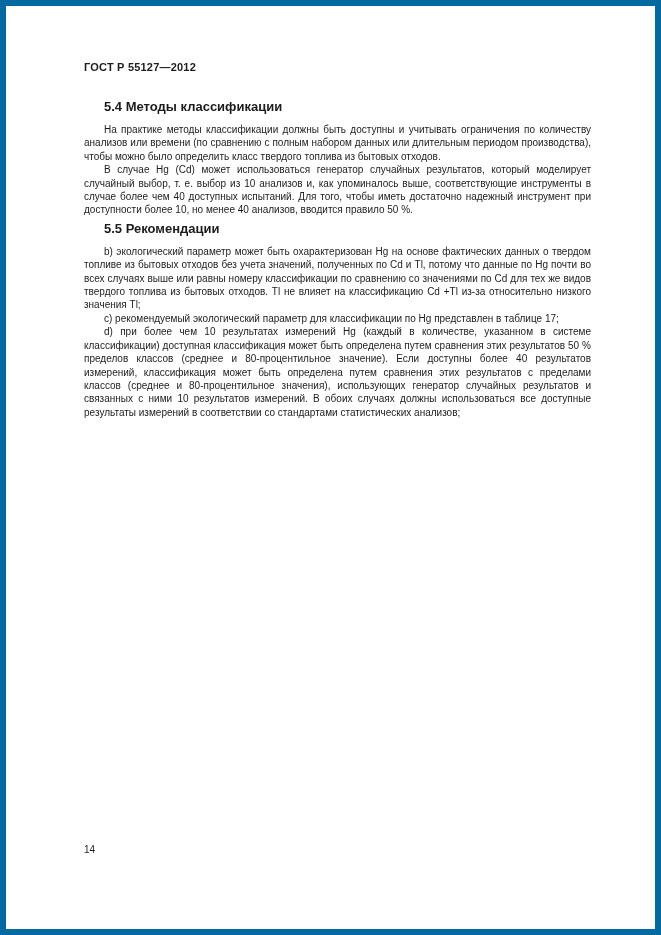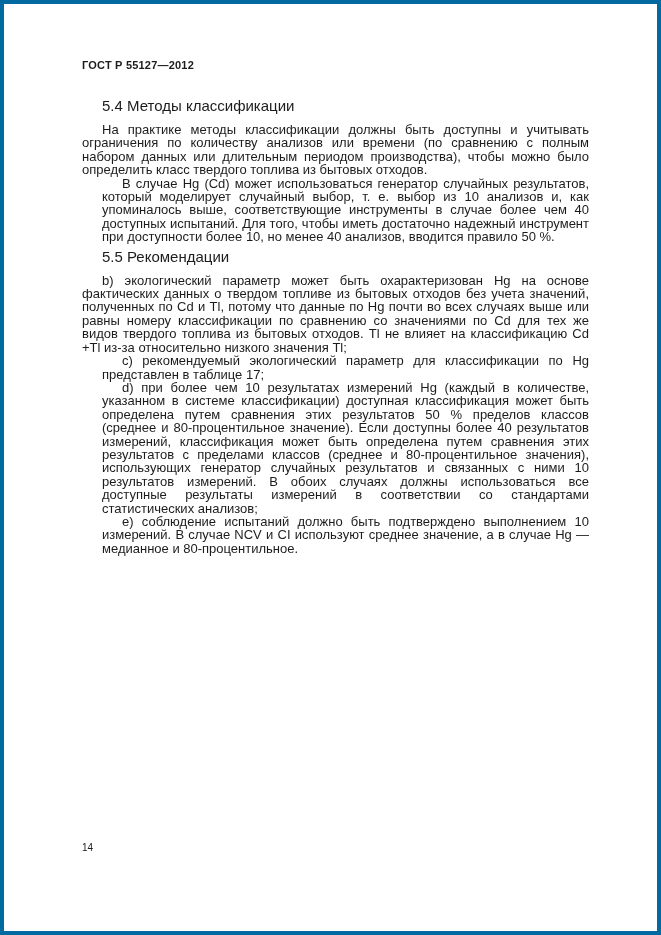--- a/index.html
+++ b/index.html
@@ -6,57 +6,56 @@
     margin: 0;
     padding: 0;
     background: #e8e8e8;
   }
   .page {
     position: relative;
     width: 661px;
     height: 935px;
     margin: 0 auto;
     background: #ffffff;
-    border: 4px solid #0369a1;
+    border: 6px solid #0369a1;
     box-sizing: border-box;
     font-family: "Liberation Sans", sans-serif;
     color: #1c1c1c;
     overflow: hidden;
     padding-left: 6px;
   }
   .content {
     position: absolute;
     left: 78px;
     top: 55px;
     width: 507px;
   }
   .doc-header {
     font-size: 11px;
     font-weight: bold;
     letter-spacing: 0.2px;
     margin-bottom: 26px;
   }
   .section-heading {
-    font-size: 15px;
-    font-weight: normal;
+    font-size: 13px;
+    font-weight: bold;
     margin: 0 0 9px 0;
     text-indent: 20px;
   }
   .section-heading.second {
   }
   p.para {
-    font-size: 13px;
+    font-size: 10px;
     line-height: 13.4px;
     margin: 0;
     text-align: justify;
     text-indent: 20px;
   }
   p.para + p.para {
     margin-top: 0px;
-    margin-left: 20px;
   }
   .section-body {
     margin-bottom: 4px;
   }
   .page-number {
     position: absolute;
     left: 78px;
     top: 838px;
     font-size: 10px;
     color: #1c1c1c;
@@ -76,19 +75,18 @@
       <p class="para">На практике методы классификации должны быть доступны и учитывать ограничения по количеству анализов или времени (по сравнению с полным набором данных или длительным периодом производства), чтобы можно было определить класс твердого топлива из бытовых отходов.</p>
       <p class="para">В случае Hg (Cd) может использоваться генератор случайных результатов, который моделирует случайный выбор, т. е. выбор из 10 анализов и, как упоминалось выше, соответствующие инструменты в случае более чем 40 доступных испытаний. Для того, чтобы иметь достаточно надежный инструмент при доступности более 10, но менее 40 анализов, вводится правило 50 %.</p>
     </div>
 
     <h3 class="section-heading second">5.5 Рекомендации</h3>
 
     <div class="section-body">
       <p class="para">b) экологический параметр может быть охарактеризован Hg на основе фактических данных о твердом топливе из бытовых отходов без учета значений, полученных по Cd и Tl, потому что данные по Hg почти во всех случаях выше или равны номеру классификации по сравнению со значениями по Cd для тех же видов твердого топлива из бытовых отходов. Tl не влияет на классификацию Cd +Tl из-за относительно низкого значения Tl;</p>
       <p class="para">c) рекомендуемый экологический параметр для классификации по Hg представлен в таблице 17;</p>
       <p class="para">d) при более чем 10 результатах измерений Hg (каждый в количестве, указанном в системе классификации) доступная классификация может быть определена путем сравнения этих результатов 50 % пределов классов (среднее и 80-процентильное значение). Если доступны более 40 результатов измерений, классификация может быть определена путем сравнения этих результатов с пределами классов (среднее и 80-процентильное значения), использующих генератор случайных результатов и связанных с ними 10 результатов измерений. В обоих случаях должны использоваться все доступные результаты измерений в соответствии со стандартами статистических анализов;</p>
-      <p class="para">e) соблюдение испытаний должно быть подтверждено выполнением 10 измерений. В случае NCV и CI используют среднее значение, а в случае Hg — медианное и 80-процентильное.</p>
     </div>
 
   </div>
 
   <div class="page-number">14</div>
 </div>
 
 </body></html>

